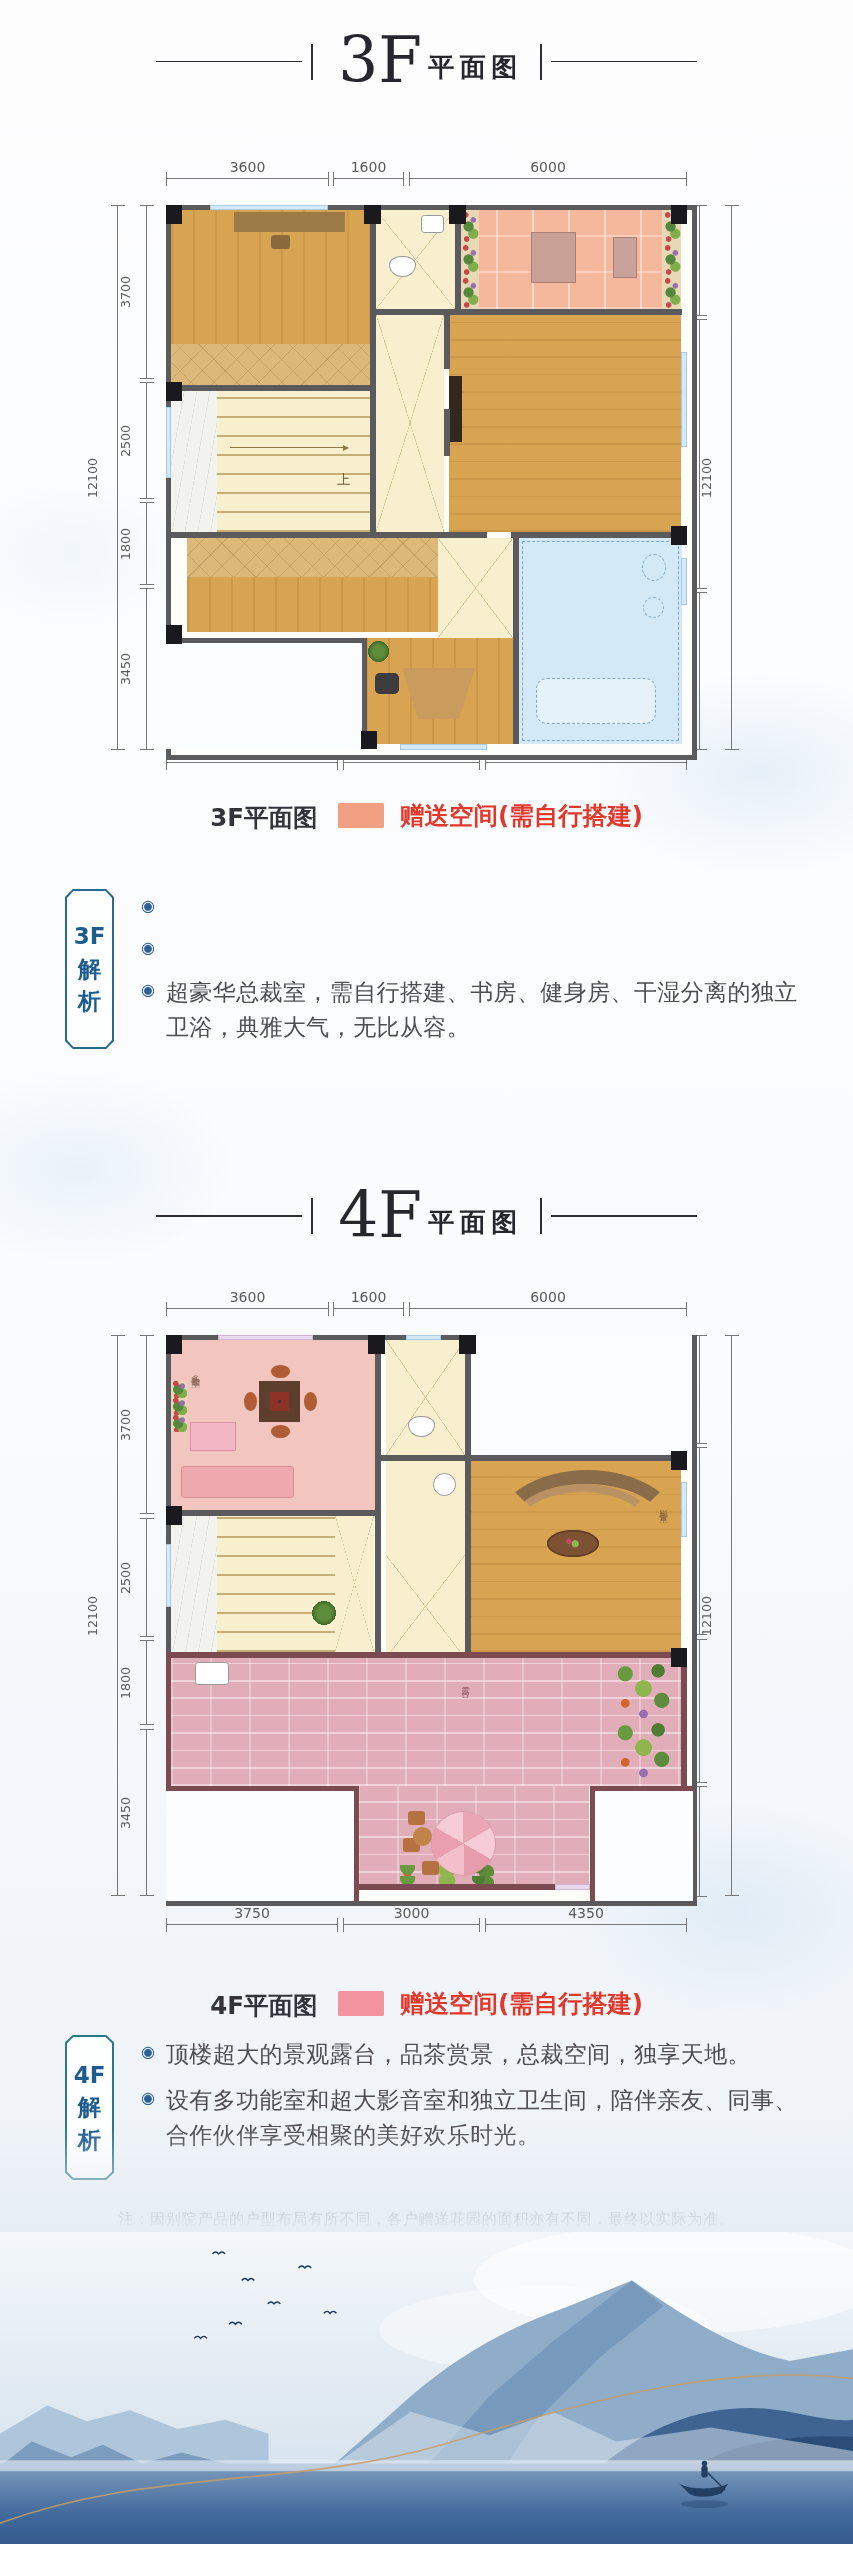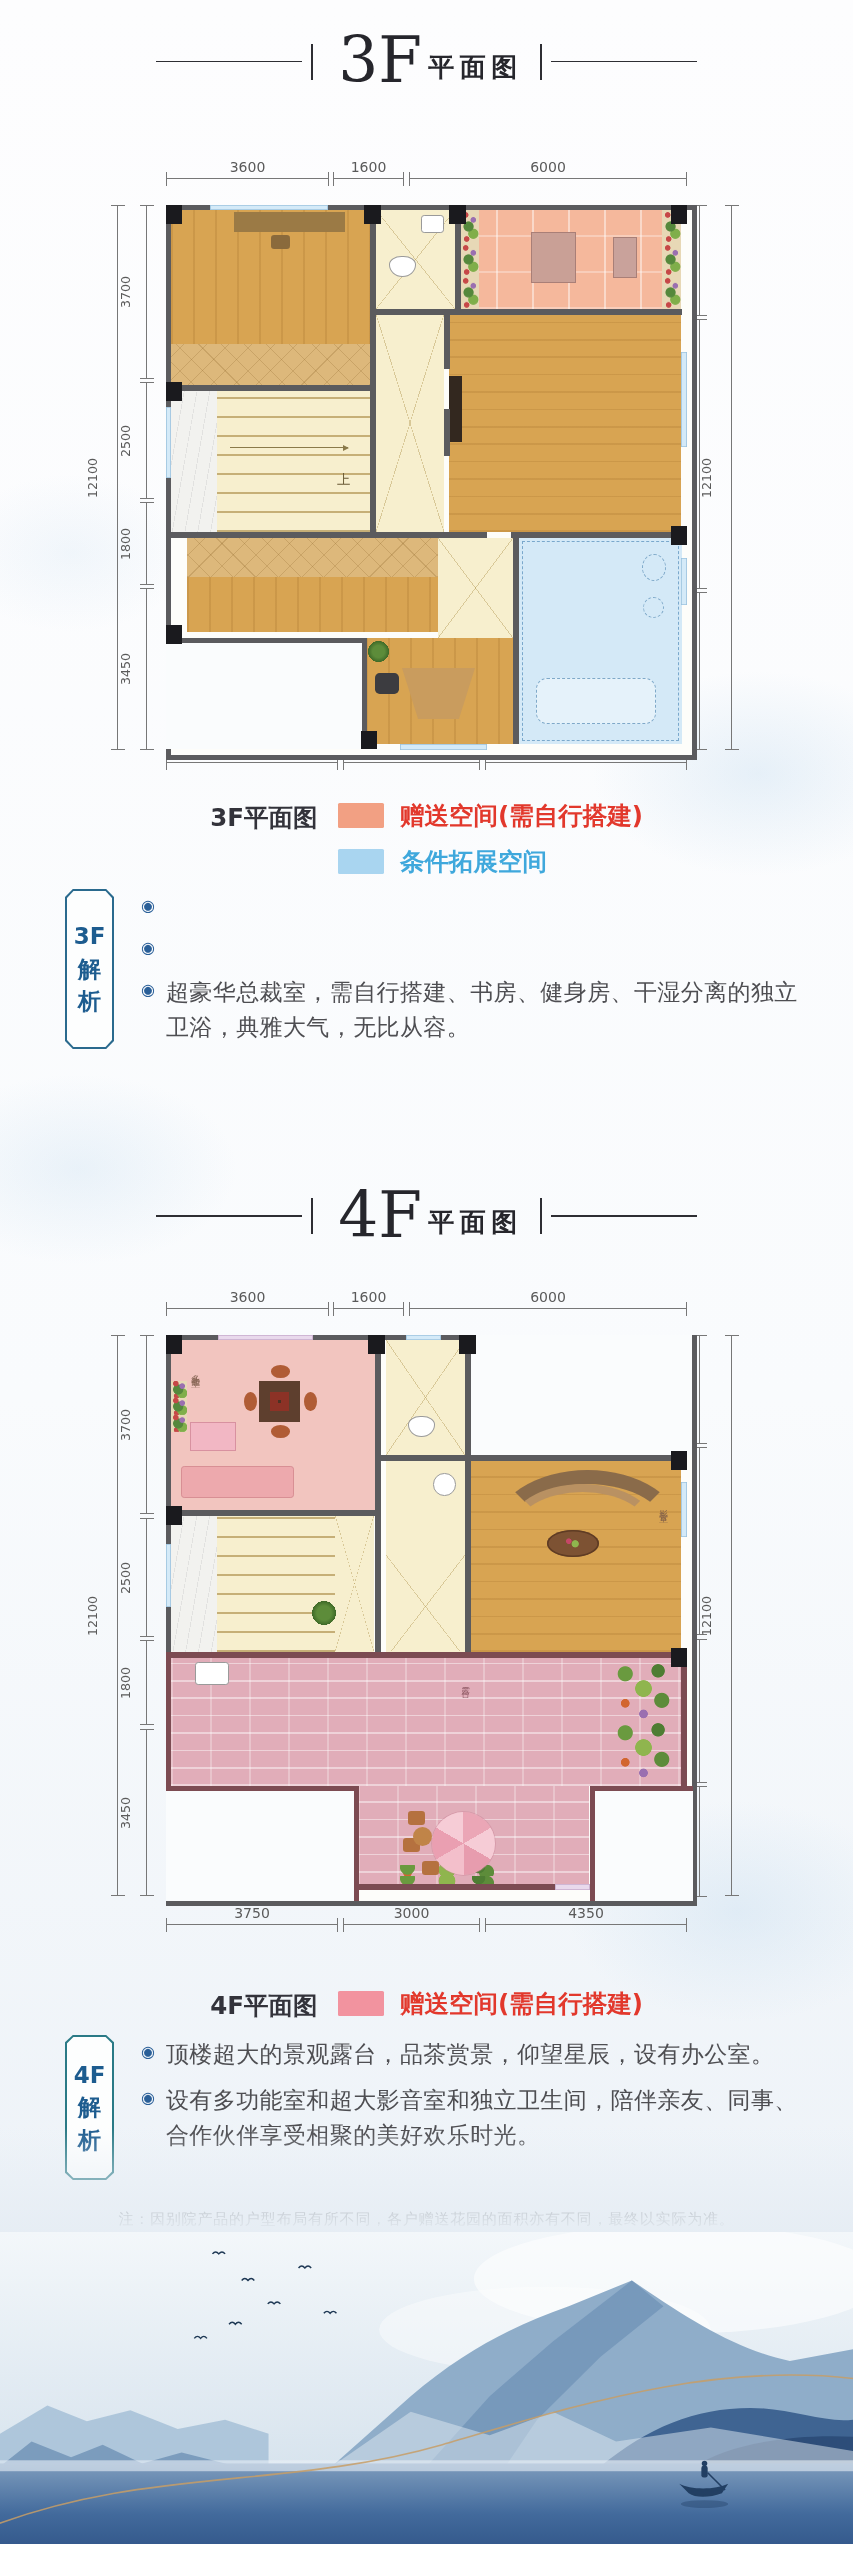--- a/index.html
+++ b/index.html
@@ -213,24 +213,20 @@
     </div>
   </div>
 
   <div class="legend" style="top:799px">
     <div class="leg-name">3F平面图</div>
     <div class="leg-rows">
       <div class="leg-row">
         <span class="sw" style="background:#F2A083"></span>
         <span class="leg-text" style="color:#E2382C">赠送空间(需自行搭建)</span>
       </div>
-      <div class="leg-row">
-        <span class="sw" style="background:#A9D5F0"></span>
-        <span class="leg-text" style="color:#3FA8DC">条件拓展空间</span>
-      </div>
     </div>
   </div>
 
   <div class="analysis" style="top:889px">
     <div class="tagbox" style="height:160px">
       <div class="tag-oct"></div>
       <div class="tag-inner">
         <span>3F</span>
         <span>解</span>
         <span>析</span>
@@ -392,21 +388,21 @@
       <div class="tag-oct" style="background:#2a7a86"></div>
       <div class="tag-inner">
         <span>4F</span>
         <span>解</span>
         <span>析</span>
       </div>
     </div>
     <div class="bullets">
       <div class="bullet">
         <span class="bdot">◉</span>
-        <span class="btext">顶楼超大的景观露台，品茶赏景，仰望星辰，设有办公室。</span>
+        <span class="btext">顶楼超大的景观露台，品茶赏景，总裁空间，独享天地。</span>
       </div>
       <div class="bullet">
         <span class="bdot">◉</span>
         <span class="btext">设有多功能室和超大影音室和独立卫生间，陪伴亲友、同事、合作伙伴享受相聚的美好欢乐时光。</span>
       </div>
     </div>
   </div>
 
   <div class="note" style="top:2210px">注：因别院产品的户型布局有所不同，各户赠送花园的面积亦有不同，最终以实际为准。</div>
 

